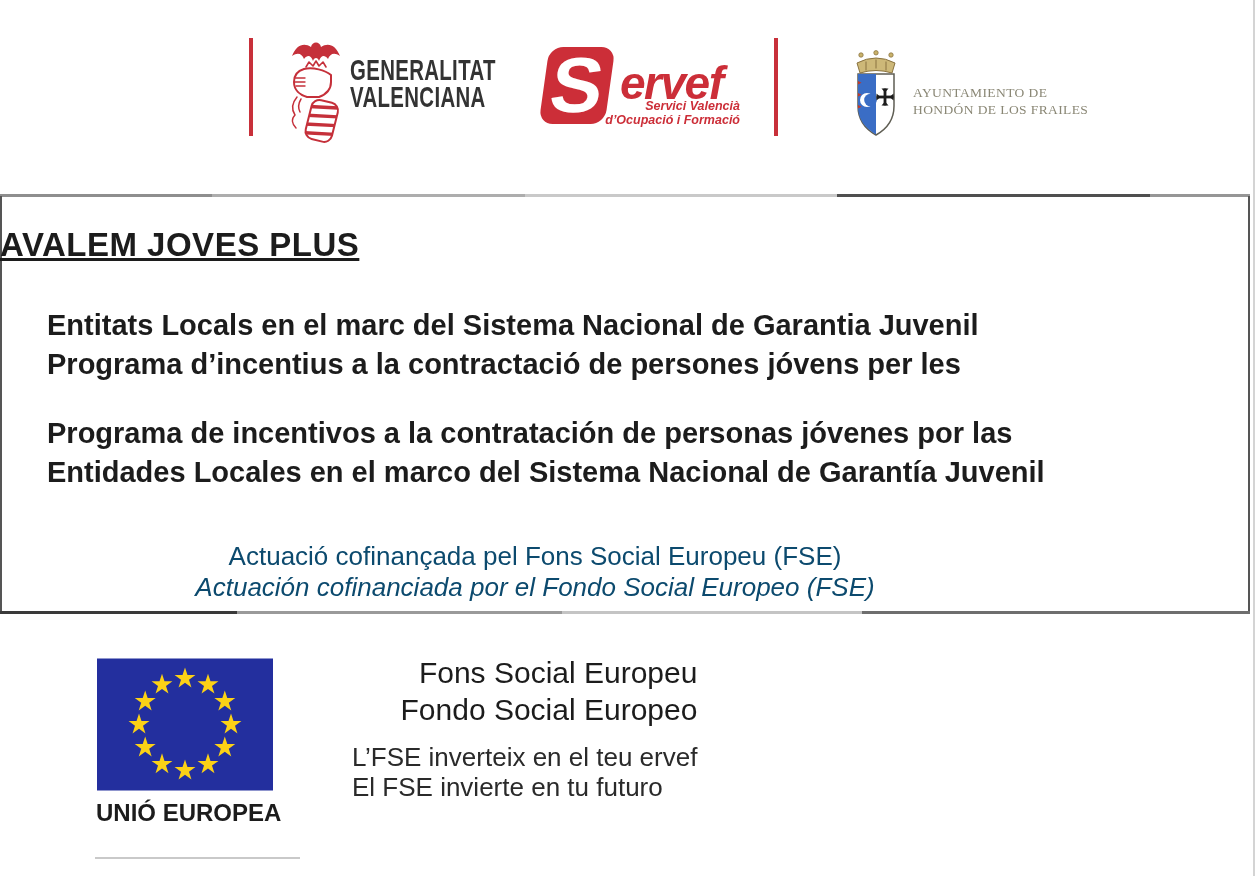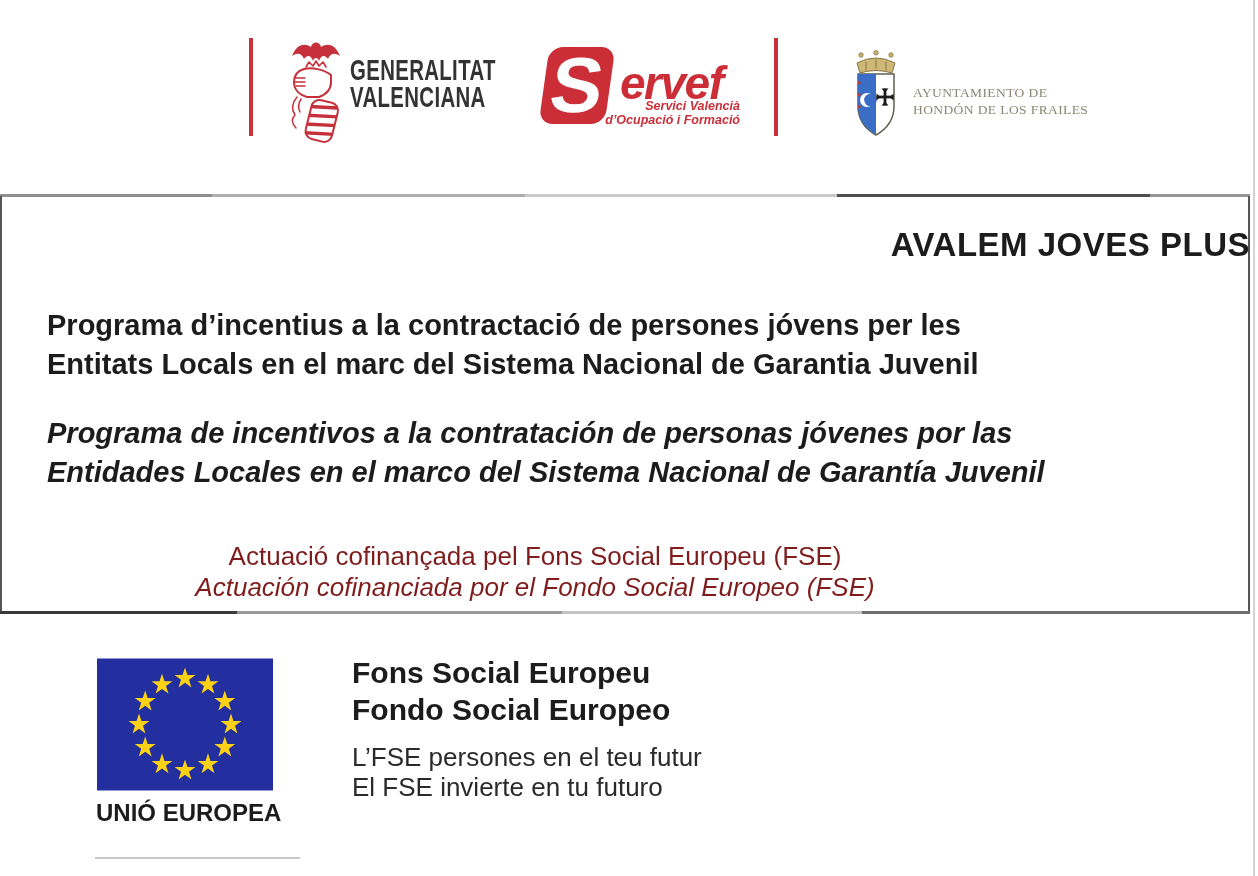--- a/index.html
+++ b/index.html
@@ -41,36 +41,36 @@
     background:linear-gradient(to right,#8e8e8e 0%,#8e8e8e 17%,#adadad 17%,#adadad 42%,#c9c9c9 42%,#c9c9c9 67%,#4f4f4f 67%,#4f4f4f 92%,#969696 92%,#969696 100%);}
   .hr2{position:absolute;left:0;top:611px;width:1250px;height:2.5px;
     background:linear-gradient(to right,#3a3a3a 0%,#3a3a3a 19%,#9a9a9a 19%,#9a9a9a 45%,#c4c4c4 45%,#c4c4c4 69%,#6e6e6e 69%,#6e6e6e 100%);}
   .vline-left{position:absolute;left:0;top:196px;width:2px;height:415px;background:#555555;}
   .vline-right{position:absolute;left:1248px;top:196px;width:2px;height:415px;background:#555555;}
   .outer-right{position:absolute;left:1253px;top:0;width:2px;height:876px;background:#d4d4d4;}
   .footer-underline{position:absolute;left:95px;top:857px;width:205px;height:1.5px;background:#c9c9c9;}
 
   
   .title{
-    position:absolute;left:0;top:226px;width:1250px;text-align:right;
-    font-size:33px;font-weight:bold;letter-spacing:0.5px;color:#1c1c1c;
+    position:absolute;left:0;top:226px;width:1250px;text-align:left;
+    font-size:33px;font-weight:bold;letter-spacing:0.5px;color:#1c1c1c;text-decoration:underline;
   }
   .para{position:absolute;left:47px;top:306px;font-size:29px;font-weight:bold;line-height:39px;color:#1c1c1c;}
-  .para.es{top:414px;font-style:italic;}
+  .para.es{top:414px;}
   .para div{white-space:nowrap;}
-  .cofinance{position:absolute;left:0;top:541px;width:1070px;text-align:center;font-size:26px;color:#7f1d1d;line-height:31px;}
+  .cofinance{position:absolute;left:0;top:541px;width:1070px;text-align:center;font-size:26px;color:#0c4a6e;line-height:31px;}
   .cofinance .es{font-style:italic;}
 
   
   .eu-flag{position:absolute;left:97px;top:657px;width:176px;height:135px;}
   .eu-label{
     position:absolute;left:96px;top:799px;font-size:24px;font-weight:bold;line-height:28.5px;color:#1c1c1c;white-space:nowrap;
   }
   .fse-col{position:absolute;left:352px;top:655px;}
-  .fse-title{font-size:30px;font-weight:bold;line-height:36.5px;color:#1c1c1c;white-space:nowrap;}
+  .fse-title{font-size:30px;font-weight:normal;line-height:36.5px;color:#1c1c1c;white-space:nowrap;text-align:right;}
   .fse-tag{font-size:26px;line-height:30px;color:#2a2a2a;white-space:nowrap;}
   .fse-gap{height:14px;}
 </style>
 </head>
 <body>
 
 <div id="page">
 
   <div class="red-bar" style="left:249px;top:38px;height:98px;"></div>
 
@@ -139,22 +139,22 @@
 
   <div class="hr1"></div>
   <div class="vline-left"></div>
   <div class="vline-right"></div>
   <div class="outer-right"></div>
   <div class="hr2"></div>
 
   <div class="title">AVALEM JOVES PLUS</div>
 
   <div class="para">
+    <div>Entitats Locals en el marc del Sistema Nacional de Garantia Juvenil</div>
     <div>Programa d’incentius a la contractació de persones jóvens per les</div>
-    <div>Entitats Locals en el marc del Sistema Nacional de Garantia Juvenil</div>
   </div>
 
   <div class="para es">
     <div>Programa de incentivos a la contratación de personas jóvenes por las</div>
     <div>Entidades Locales en el marco del Sistema Nacional de Garantía Juvenil</div>
   </div>
 
   <div class="cofinance">
     <div class="va">Actuació cofinançada pel Fons Social Europeu (FSE)</div>
     <div class="es">Actuación cofinanciada por el Fondo Social Europeo (FSE)</div>
@@ -179,19 +179,19 @@
   </svg>
 
   <div class="eu-label">
     <div>UNIÓ EUROPEA</div>
   </div>
 
   <div class="fse-col">
     <div class="fse-title">Fons Social Europeu</div>
     <div class="fse-title">Fondo Social Europeo</div>
     <div class="fse-gap"></div>
-    <div class="fse-tag">L’FSE persones en el teu futur</div>
+    <div class="fse-tag">L’FSE inverteix en el teu ervef</div>
     <div class="fse-tag">El FSE invierte en tu futuro</div>
   </div>
 
   <div class="footer-underline"></div>
 
 </div>
 
 </body></html>

